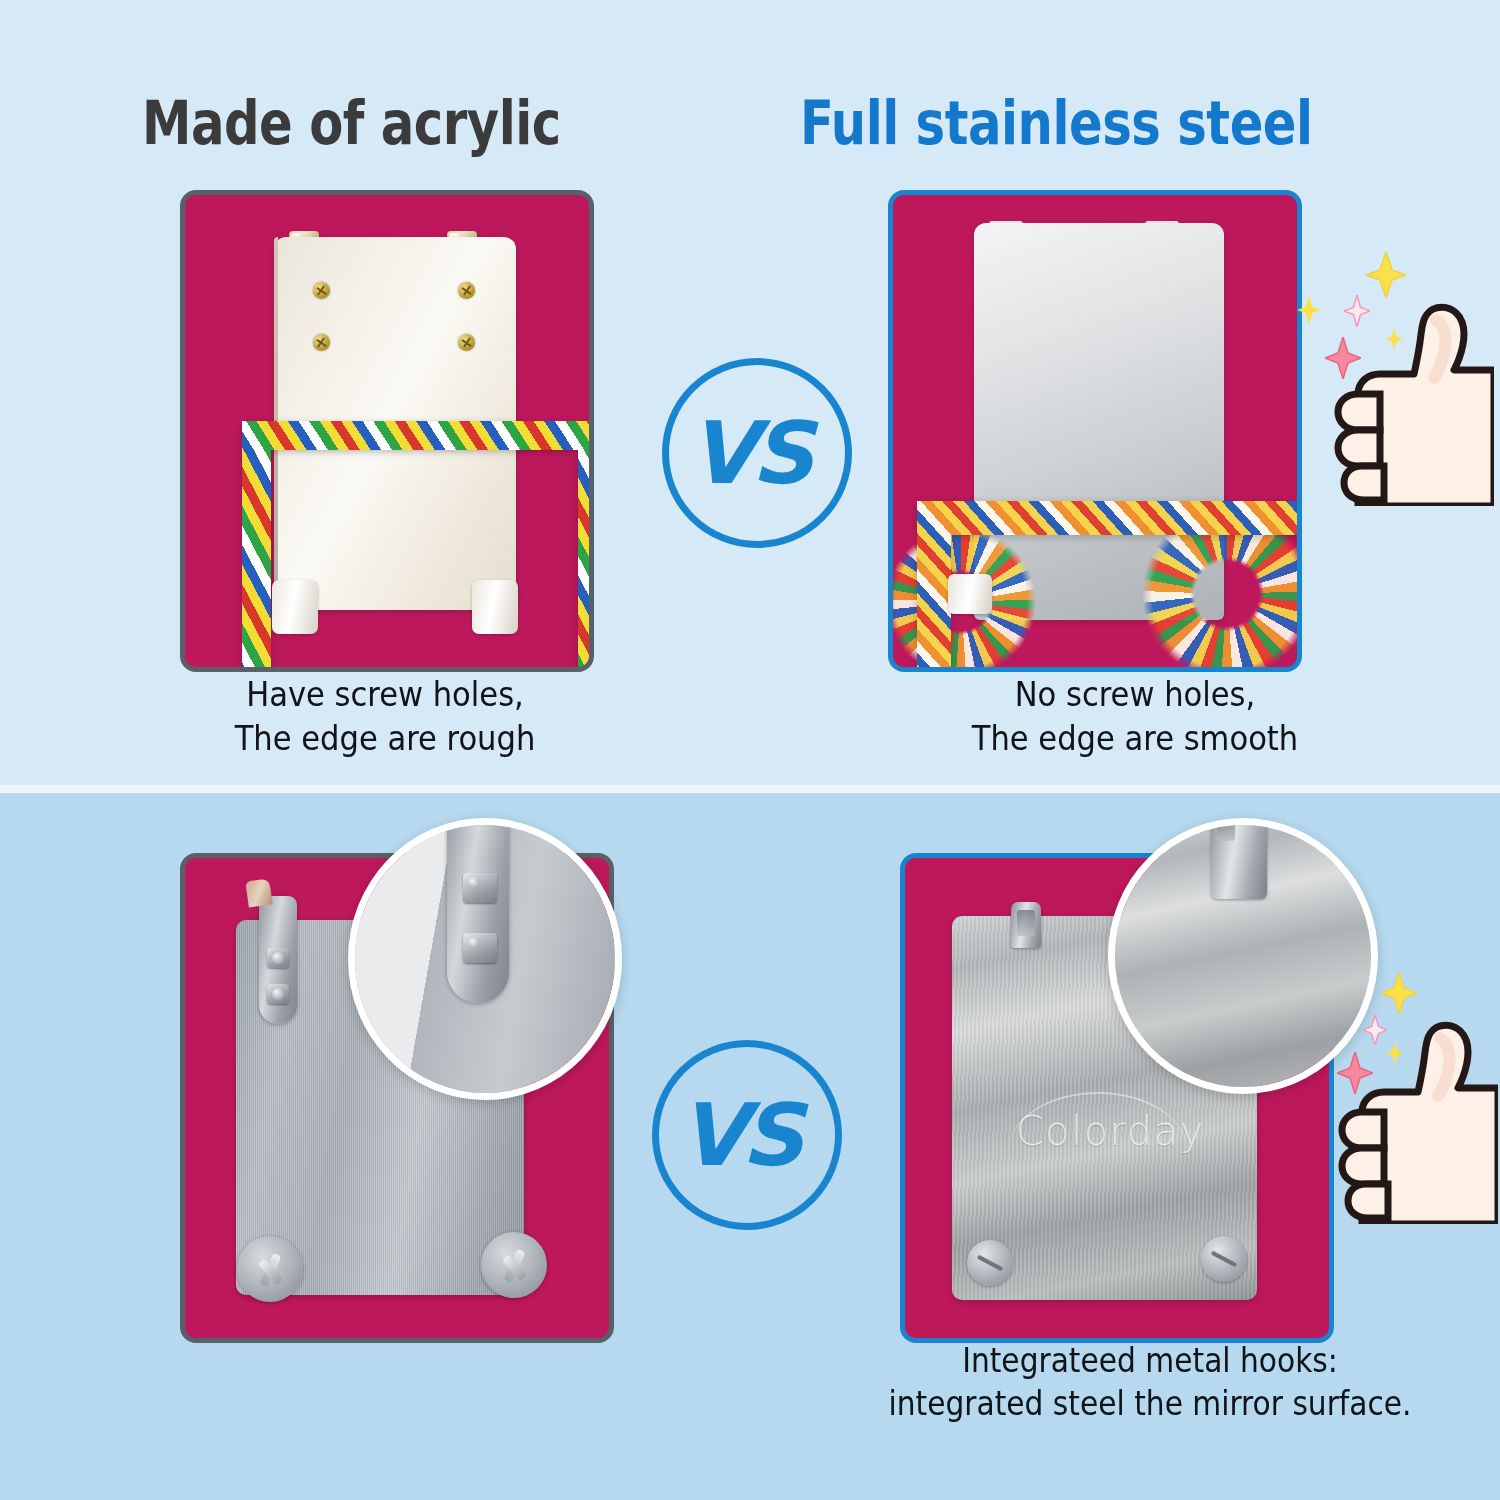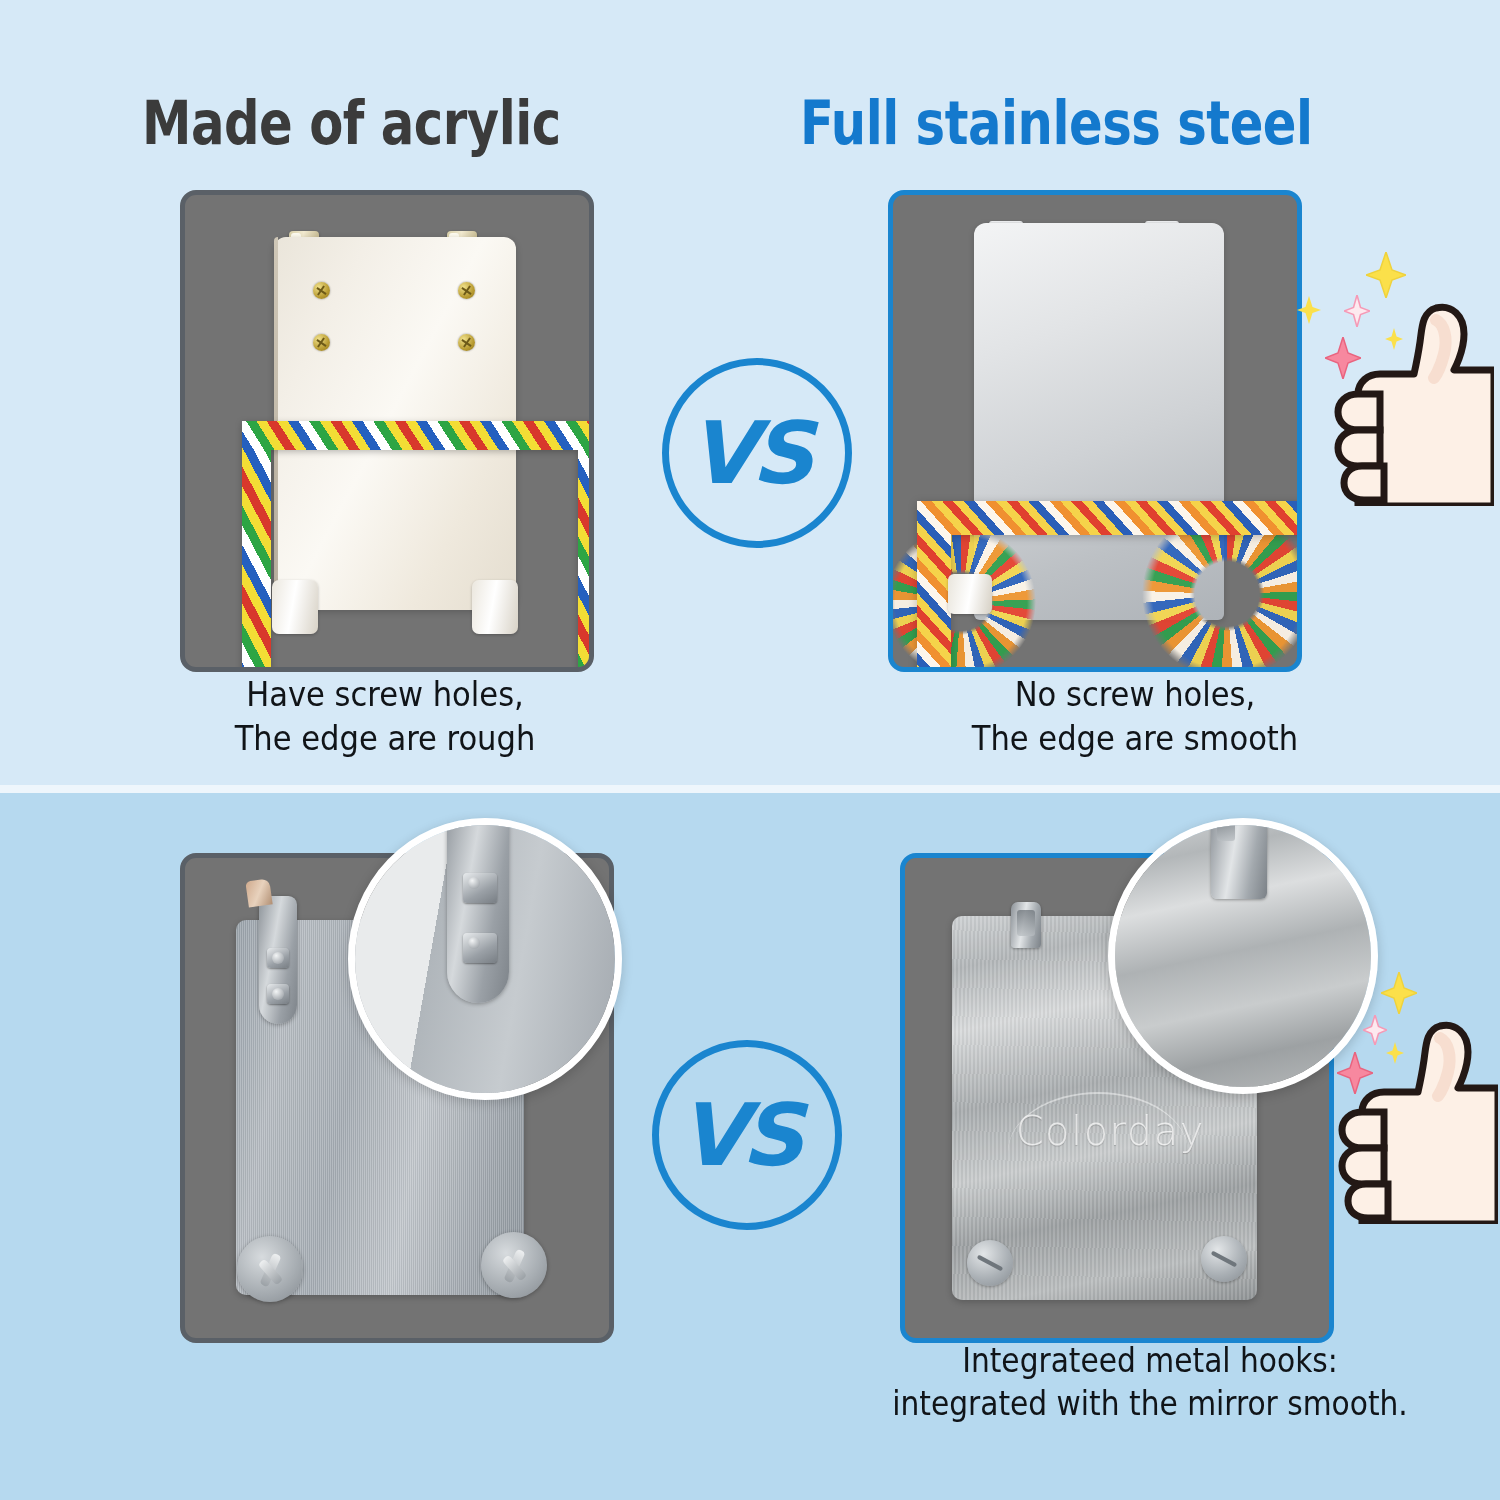--- a/index.html
+++ b/index.html
@@ -27,21 +27,21 @@
     position:absolute;text-align:center;color:#101418;
     font-family:"DejaVu Sans Condensed","Liberation Sans",sans-serif;
     font-size:34px;line-height:1.30;white-space:pre-line;
   }
   .cap-tl{left:145px;top:672px;width:480px;}
   .cap-tr{left:895px;top:672px;width:480px;}
   .cap-bl{left:60px;top:1358px;width:620px;font-size:33px;}
   .cap-br{left:860px;top:1340px;width:580px;font-size:33px;}
 
   
-  .frame{position:absolute;background:#737373;border-radius:16px;overflow:hidden;}
+  .frame{position:absolute;background:#be185d;border-radius:16px;overflow:hidden;}
   .frame-dark{border:5px solid #5a6067;}
   .frame-blue{border:5px solid #1a85cf;}
   .f-tl{left:180px;top:190px;width:404px;height:472px;}
   .f-tr{left:888px;top:190px;width:404px;height:472px;}
   .f-bl{left:180px;top:853px;width:424px;height:480px;}
   .f-br{left:900px;top:853px;width:424px;height:480px;}
   .photo{position:absolute;inset:0;}
 
   
   .acrylic{
@@ -356,15 +356,15 @@
     <path d="M12 0 L15.5 11.5 L24 15 L15.5 18.5 L12 30 L8.5 18.5 L0 15 L8.5 11.5 Z" fill="#fde9ef" stroke="#f59ab6" stroke-width="1.6"></path>
   </svg>
   <svg class="spark" style="left:1386px;top:1042px;" width="18" height="22" viewBox="0 0 18 22">
     <path d="M9 0 L11.5 8.5 L18 11 L11.5 13.5 L9 22 L6.5 13.5 L0 11 L6.5 8.5 Z" fill="#fbe04a"></path>
   </svg>
   <svg class="spark" style="left:1337px;top:1052px;" width="36" height="42" viewBox="0 0 36 42">
     <path d="M18 0 L23 16 L36 21 L23 26 L18 42 L13 26 L0 21 L13 16 Z" fill="#f7889f" stroke="#e9647f" stroke-width="1.5"></path>
   </svg>
 
   <div class="caption cap-br">Integrateed metal hooks:
-integrated with the mirror smooth.</div>
+integrated steel the mirror surface.</div>
 
 </div>
 
 </body></html>

